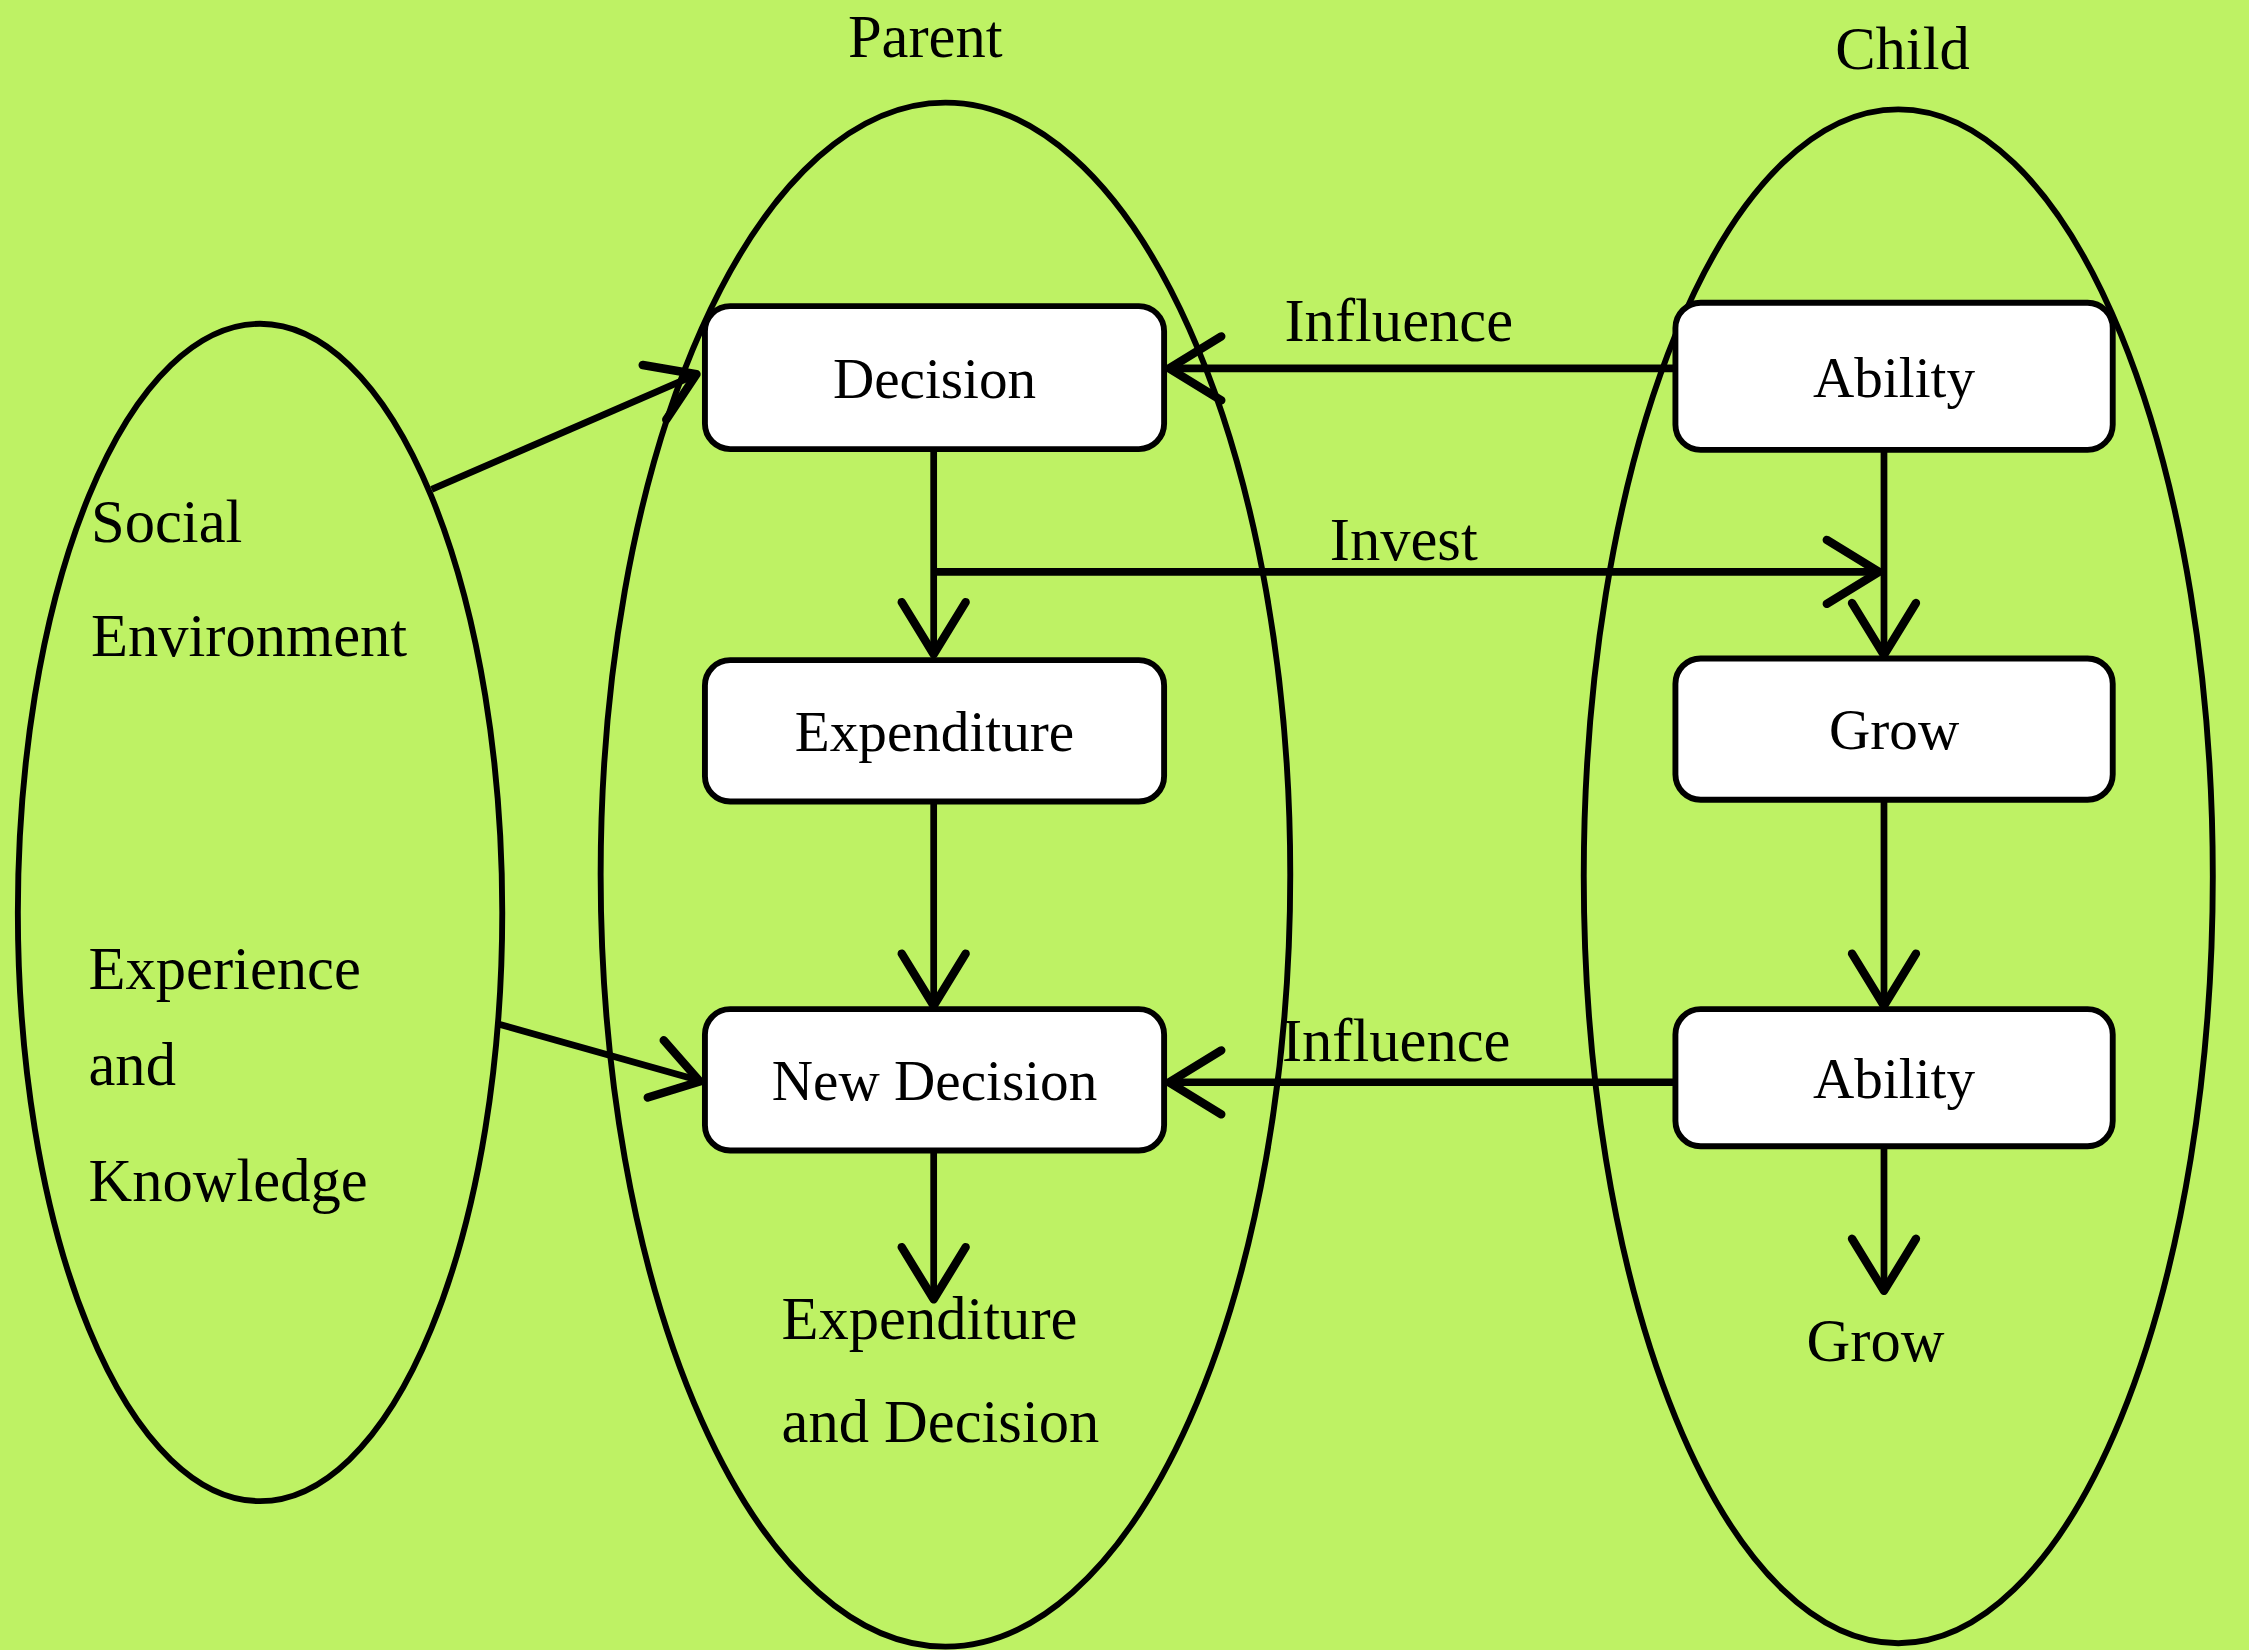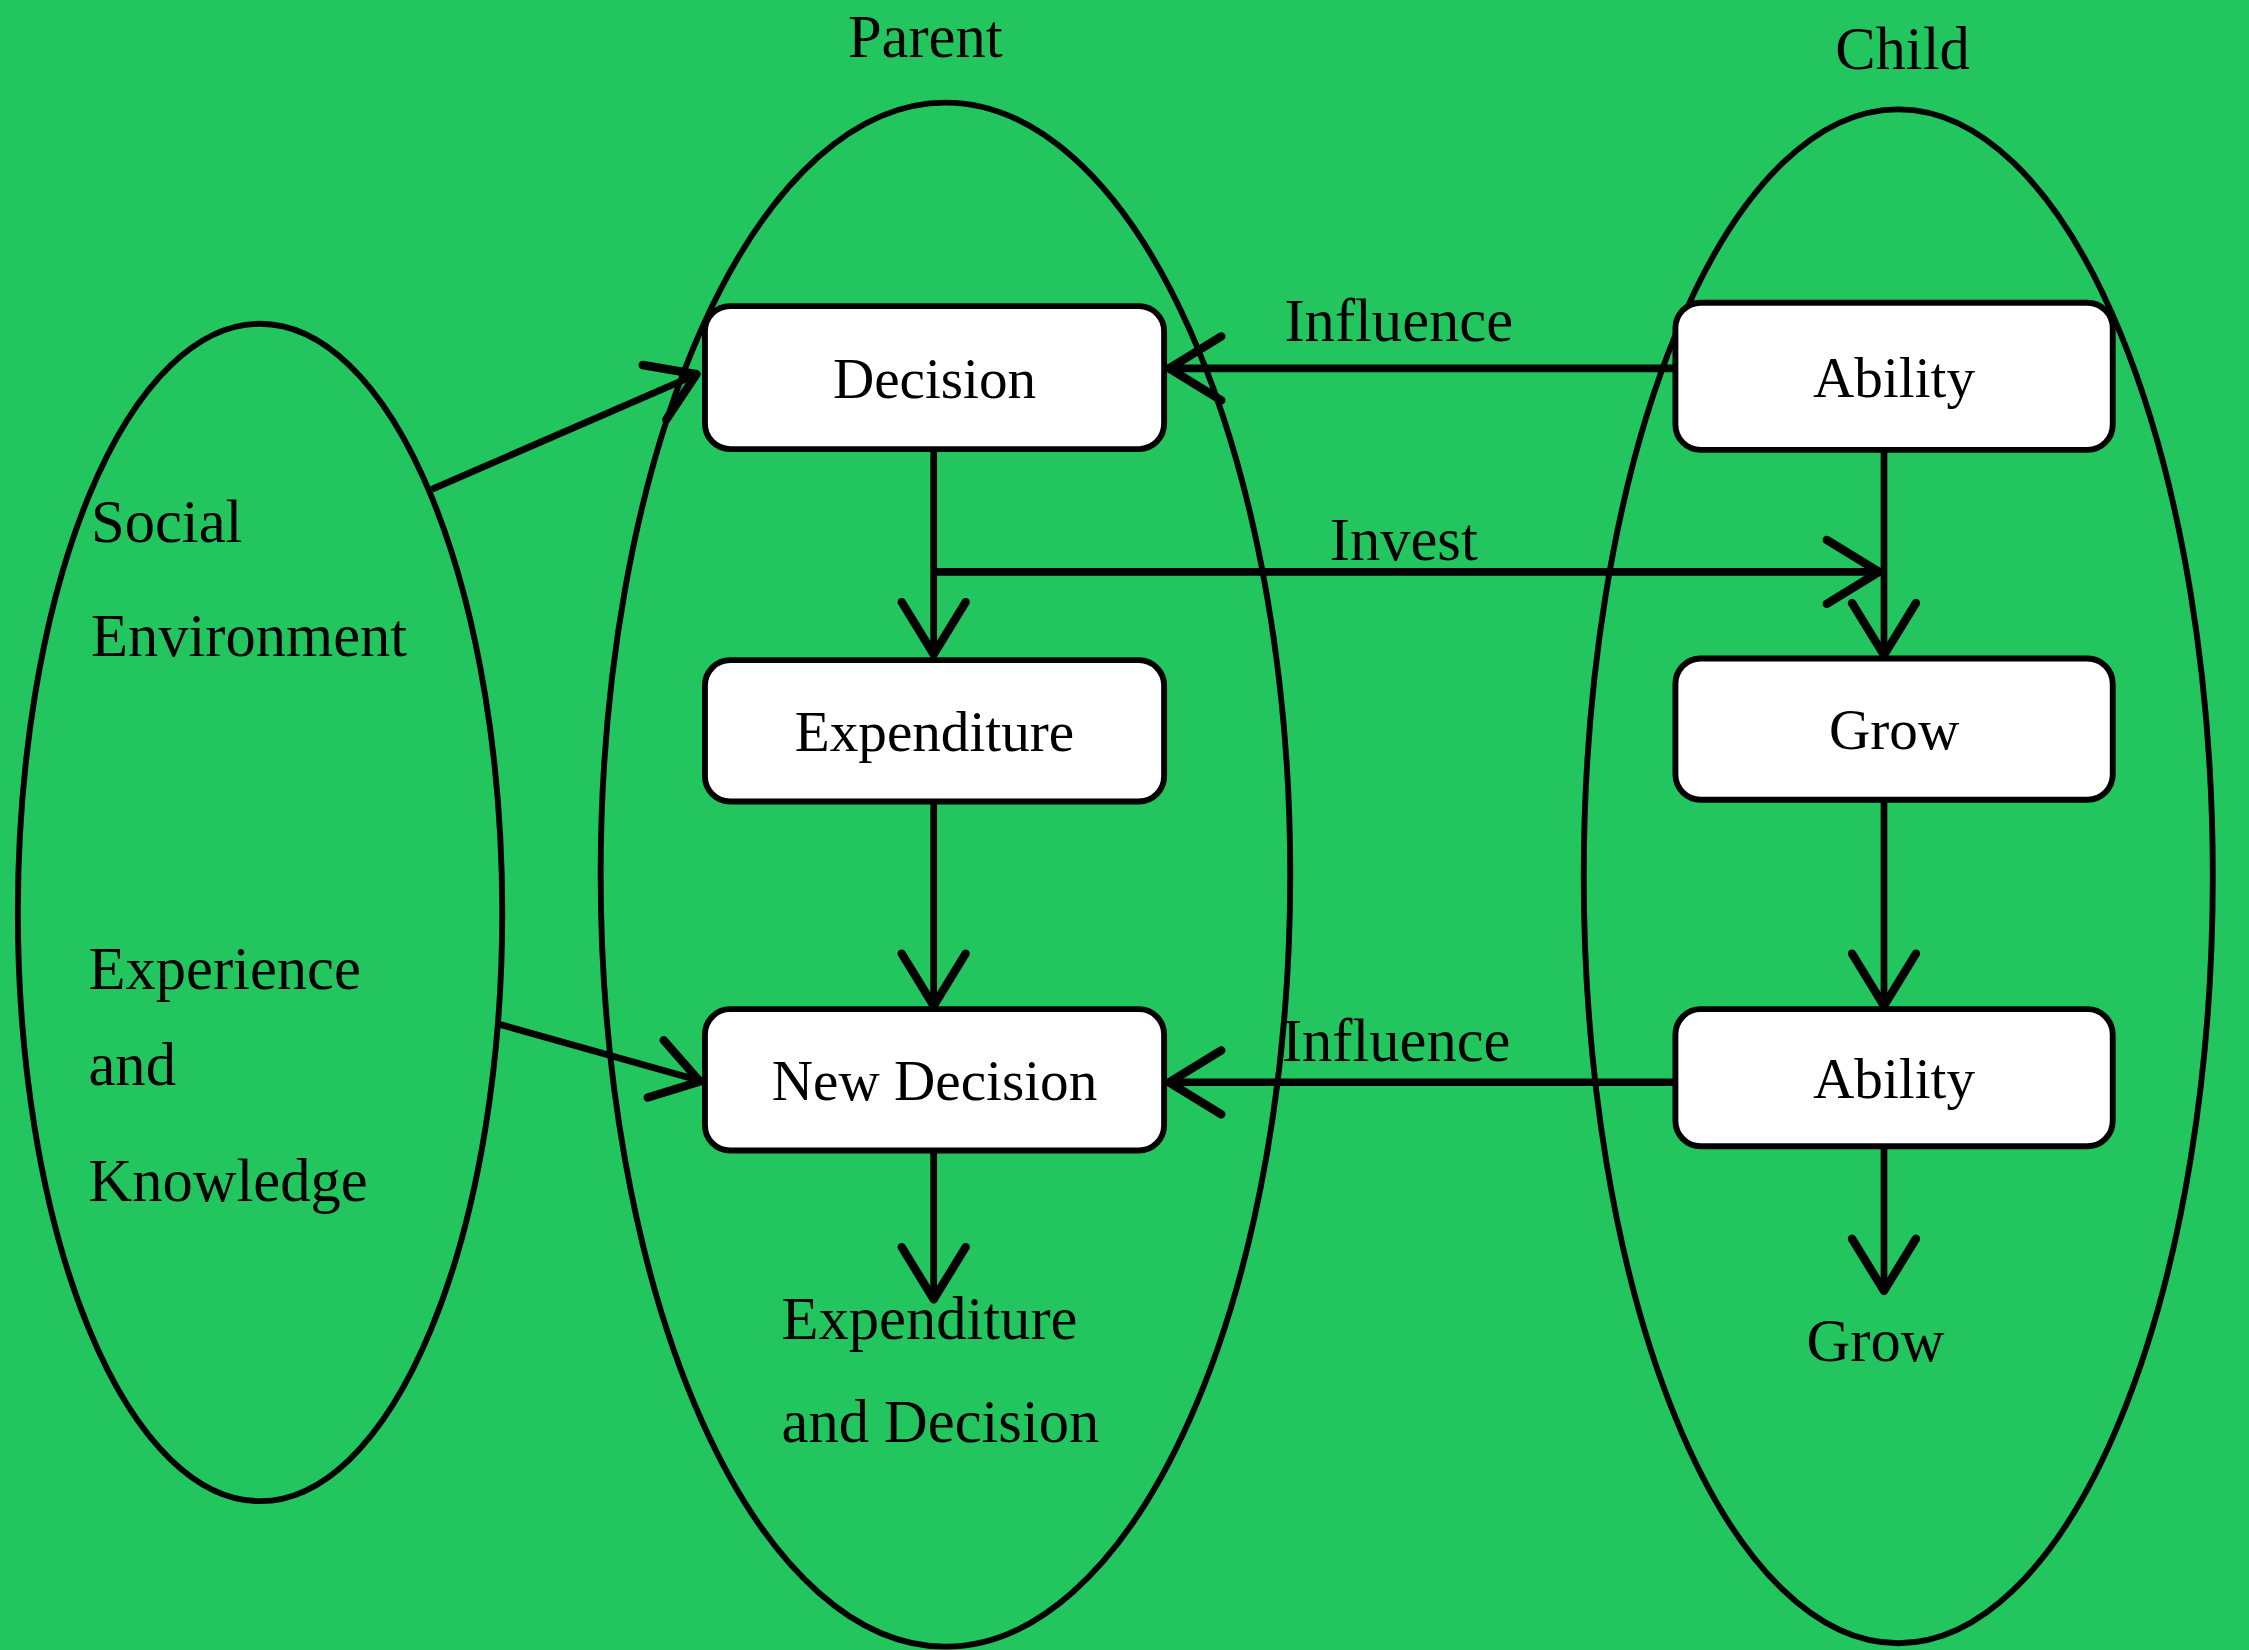--- a/index.html
+++ b/index.html
@@ -4,21 +4,21 @@
 <style>
   html, body {
     margin: 0;
     padding: 0;
     background: #ffffff;
   }
   .stage {
     width: 2250px;
     height: 1650px;
     position: relative;
-    background: #22c55e;
+    background: #bef264;
   }
   svg { display: block; }
   .shape {
     fill: none;
     stroke: #000000;
   }
   .node-box {
     fill: #ffffff;
     stroke: #000000;
     stroke-width: 7;

